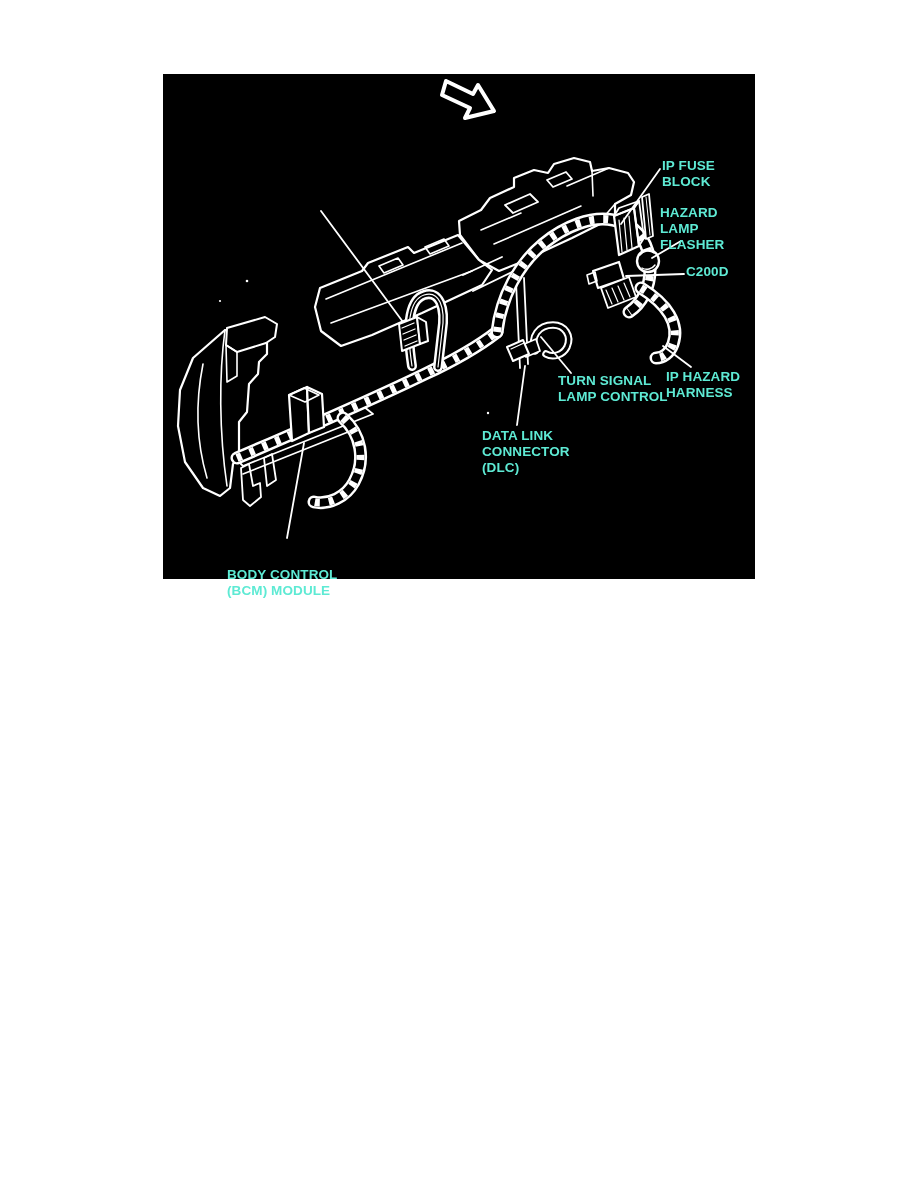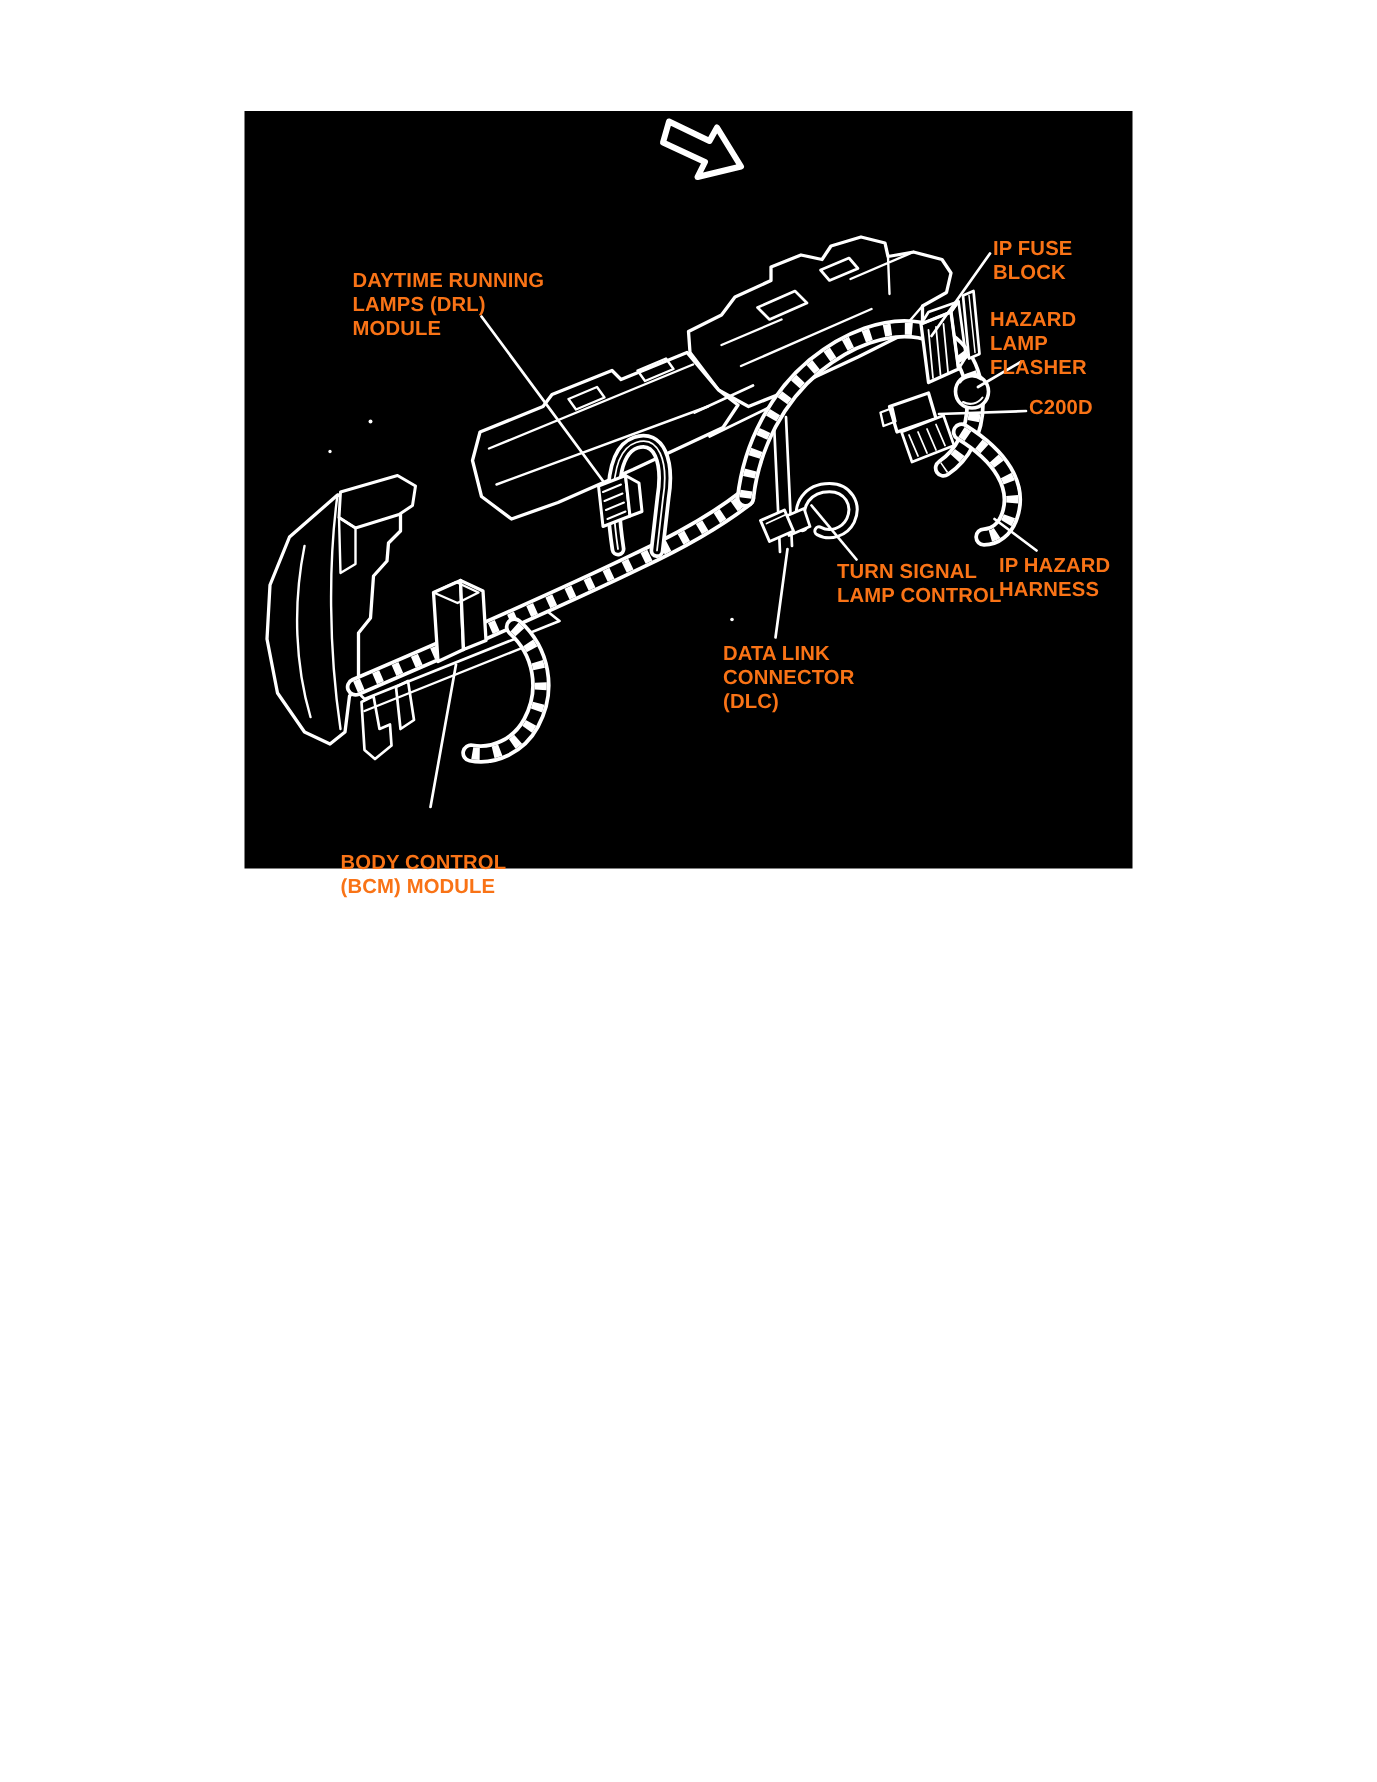--- a/index.html
+++ b/index.html
@@ -1,20 +1,20 @@
 <!DOCTYPE html>
 <html><head>
 <meta charset="utf-8">
 <style>
   html,body{margin:0;padding:0;background:#fff;}
   .page{position:relative;width:918px;height:1188px;background:#ffffff;overflow:hidden;
         font-family:"Liberation Sans",sans-serif;}
   .figure{position:absolute;left:163px;top:74px;width:592px;height:505px;background:#000000;}
   .figure svg{position:absolute;left:0;top:0;}
-  .lbl{position:absolute;color:#f97316;font:bold 13.5px/16px "Liberation Sans",sans-serif;
+  .lbl{position:absolute;color:#5eead4;font:bold 13.5px/16px "Liberation Sans",sans-serif;
        white-space:nowrap;letter-spacing:0.1px;}
   .lbl span{display:block;}
 </style>
 </head>
 <body>
 
 <div class="page">
   <div class="figure">
 
     <svg width="592" height="505" viewBox="0 0 592 505">
@@ -124,25 +124,20 @@
           <line x1="518" y1="167" x2="489" y2="184"></line>
           <line x1="521" y1="200" x2="463" y2="202"></line>
           <line x1="528" y1="293" x2="500" y2="272"></line>
           <line x1="408" y1="299" x2="378" y2="263"></line>
           <line x1="354" y1="351" x2="362" y2="292"></line>
           <line x1="124" y1="464" x2="141" y2="369"></line>
         </g>
       </g>
     </svg>
 
-    <div class="lbl" style="left:72px;top:105px">
-      <span>DAYTIME RUNNING</span>
-      <span>LAMPS (DRL)</span>
-      <span>MODULE</span>
-    </div>
     <div class="lbl" style="left:499px;top:84px">
       <span>IP FUSE</span>
       <span>BLOCK</span>
     </div>
     <div class="lbl" style="left:497px;top:131px">
       <span>HAZARD</span>
       <span>LAMP</span>
       <span>FLASHER</span>
     </div>
     <div class="lbl" style="left:523px;top:190px">

